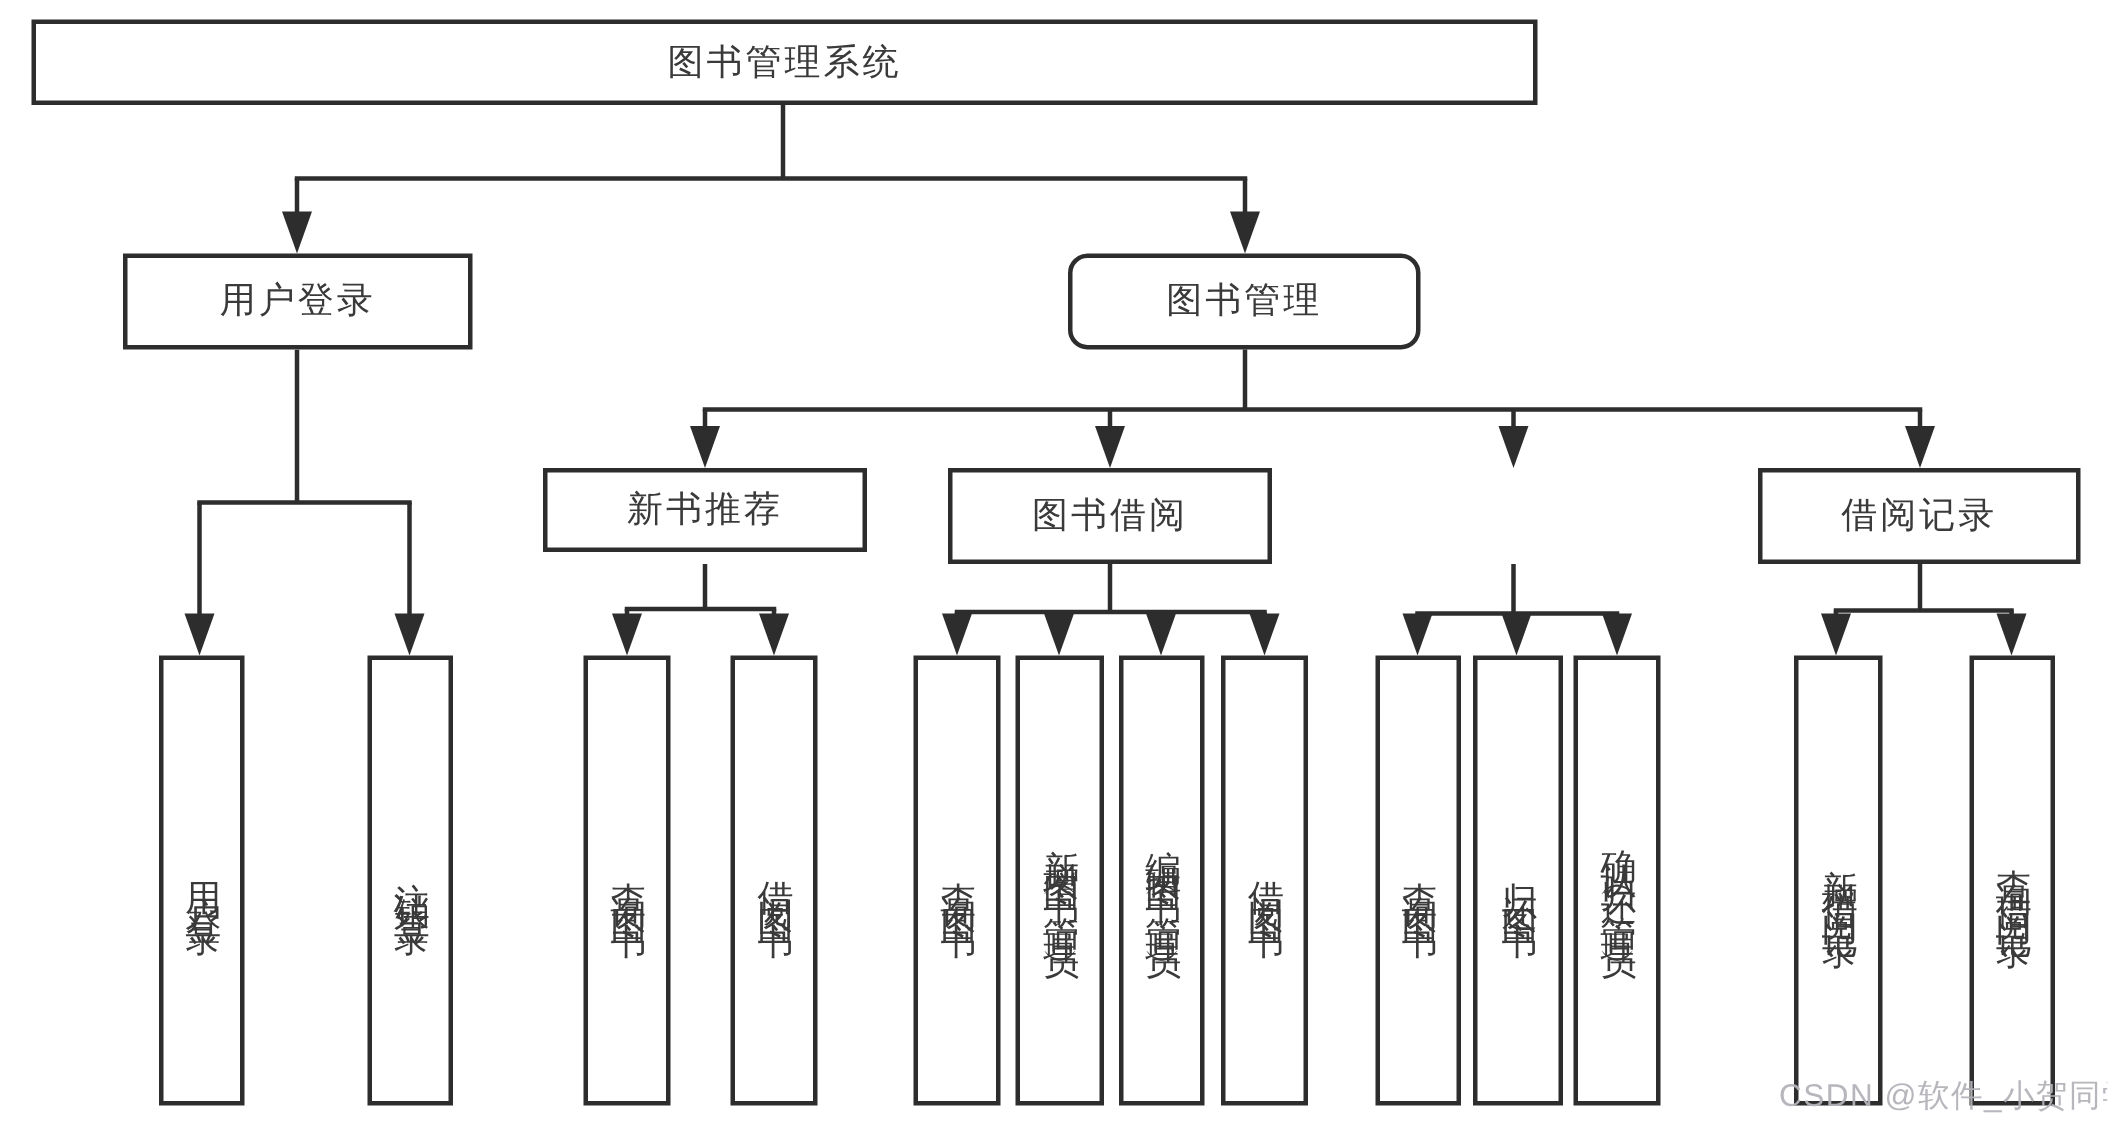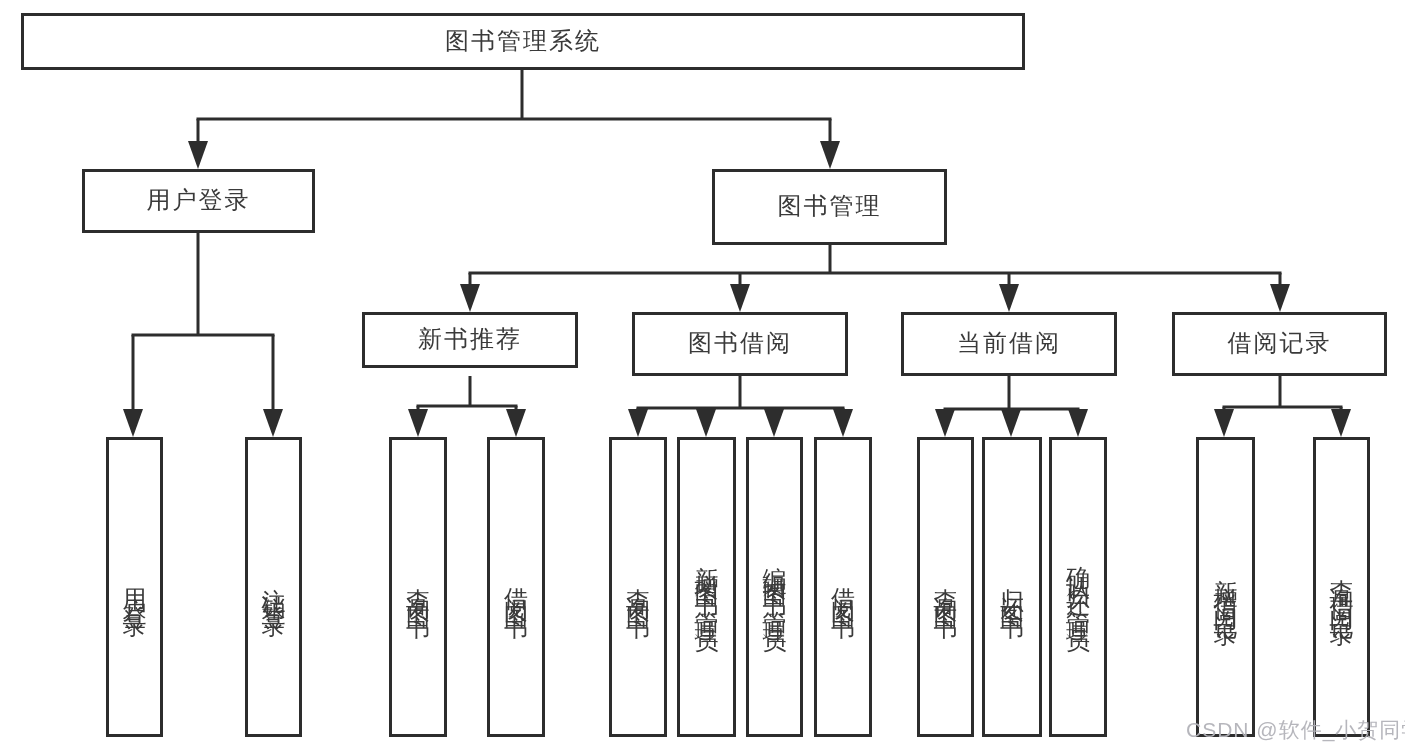--- a/index.html
+++ b/index.html
@@ -129,33 +129,30 @@
       <polygon points="1331,409 1351,409 1341,437" fill="#2d2d2d"></polygon>
     </svg>
 
   <div class="box" style="left:21px; top:13px; width:1004px; height:57px;text-align:right;">
     <span class="hlabel">图书管理系统</span>
   </div>
 
   <div class="box" style="left:82px; top:169px; width:233px; height:64px;">
     <span class="hlabel">用户登录</span>
   </div>
-  <div class="box" style="left:712px; top:169px; width:235px; height:76px;">
+  <div class="box" style="left:712px; top:169px; width:235px; height:64px;border-radius:13px;">
     <span class="hlabel">图书管理</span>
   </div>
 
   <div class="box" style="left:362px; top:312px; width:216px; height:56px;">
     <span class="hlabel">新书推荐</span>
   </div>
   <div class="box" style="left:632px; top:312px; width:216px; height:64px;">
     <span class="hlabel">图书借阅</span>
   </div>
-  <div class="box" style="left:901px; top:312px; width:216px; height:64px;">
-    <span class="hlabel">当前借阅</span>
-  </div>
   <div class="box" style="left:1172px; top:312px; width:215px; height:64px;">
     <span class="hlabel">借阅记录</span>
   </div>
 
   <div class="leaf" style="left:106px; top:437px; width:57px; height:300px;">
     <span class="vlabel">用户登录</span>
   </div>
   <div class="leaf" style="left:245px; top:437px; width:57px; height:300px;">
     <span class="vlabel">注销登录</span>
   </div>

